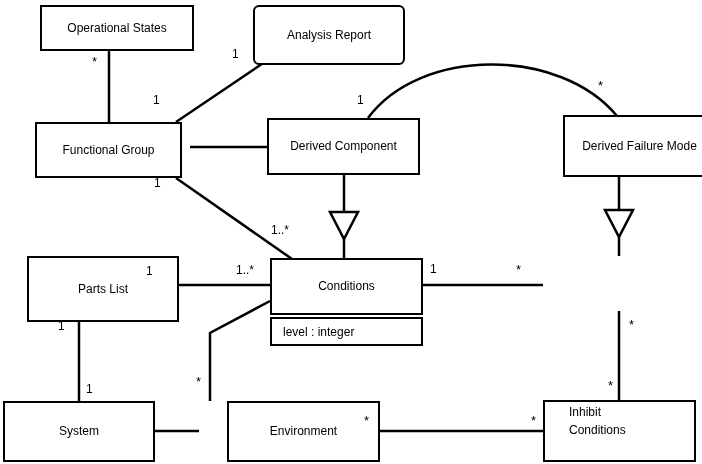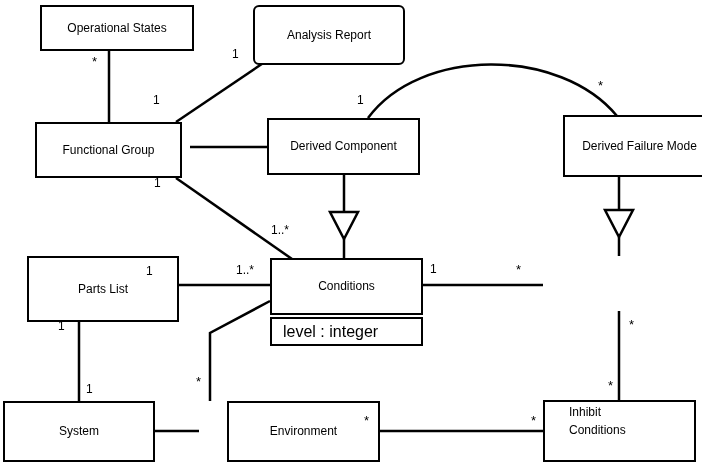--- a/index.html
+++ b/index.html
@@ -55,21 +55,21 @@
     position: absolute;
     box-sizing: border-box;
     border: 2px solid #000000;
     background: #ffffff;
     display: flex;
     align-items: center;
     z-index: 3;
   }
   .uml-attr-text {
     font-family: "Liberation Sans", sans-serif;
-    font-size: 16px;
+    font-size: 12px;
     color: #000000;
     padding-left: 11px;
   }
   .mult-label {
     position: absolute;
     font-family: "Liberation Sans", sans-serif;
     font-size: 12px;
     color: #000000;
     z-index: 4;
     white-space: nowrap;

